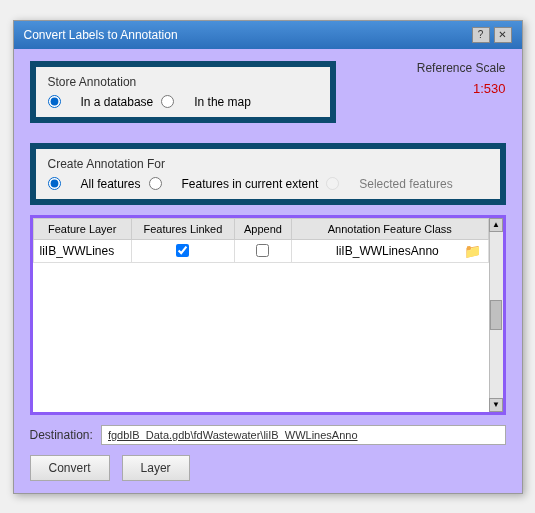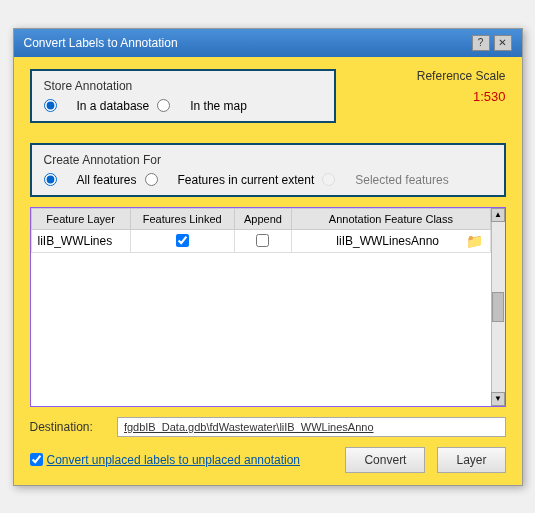--- a/index.html
+++ b/index.html
@@ -8,21 +8,21 @@
       font-size: 12px;
       background: #f0f0f0;
       display: flex;
       align-items: center;
       justify-content: center;
       width: 535px;
       height: 513px;
     }
     .dialog {
       width: 510px;
-      background: #fde047;
+      background: #c4b5fd;
       border: 1px solid #999;
       box-shadow: 2px 2px 8px rgba(0,0,0,0.3);
     }
     .title-bar {
       background: linear-gradient(to bottom, #4a90d9, #2c6fbb);
       color: white;
       padding: 6px 10px;
       display: flex;
       align-items: center;
       justify-content: space-between;
@@ -47,21 +47,21 @@
     .dialog-body {
       padding: 12px 16px 12px 16px;
     }
     .section-label {
       font-size: 12px;
       color: #333;
       margin-bottom: 6px;
       font-weight: normal;
     }
     .section-box {
-      border: 2px solid #0c4a6e;
+      border: 6px solid #0c4a6e;
       padding: 8px 12px;
       margin-bottom: 10px;
       background: #f0f0f0;
     }
     .row {
       display: flex;
       align-items: center;
       gap: 8px;
     }
     .radio-label {
@@ -86,21 +86,21 @@
       text-align: right;
     }
     .ref-scale-value {
       color: #cc0000;
       font-size: 13px;
     }
     .create-section {
       margin-bottom: 10px;
     }
     .table-container {
-      border: 1px solid #8b5cf6;
+      border: 3px solid #8b5cf6;
       background: white;
       margin-bottom: 10px;
       position: relative;
       height: 200px;
       display: flex;
     }
     .table-inner {
       flex: 1;
       overflow: hidden;
     }
@@ -160,21 +160,21 @@
     }
     .scroll-thumb {
       width: 12px;
       height: 30px;
       background: #c0c0c0;
       border: 1px solid #999;
     }
     .destination-row {
       display: flex;
       align-items: center;
-      gap: 24px;
+      gap: 8px;
       margin-bottom: 10px;
     }
     .destination-label {
       white-space: nowrap;
       color: #333;
     }
     .destination-input {
       flex: 1;
       border: 1px solid #aaa;
       background: white;
@@ -318,24 +318,20 @@
         <div class="scroll-btn">▼</div>
       </div>
     </div>
 
     <div class="destination-row">
       <span class="destination-label">Destination:</span>
       <input class="destination-input" type="text" value="fgdbIB_Data.gdb\fdWastewater\liIB_WWLinesAnno" style="">
     </div>
 
     <div class="bottom-row">
-      <label class="convert-checkbox-label">
-        <input type="checkbox" checked="" style="">
-        <span>Convert unplaced labels to unplaced annotation</span>
-      </label>
       <div class="action-buttons">
         <button class="btn">Convert</button>
         <button class="btn">Layer</button>
       </div>
     </div>
 
   </div>
 </div>
 
 </body></html>

